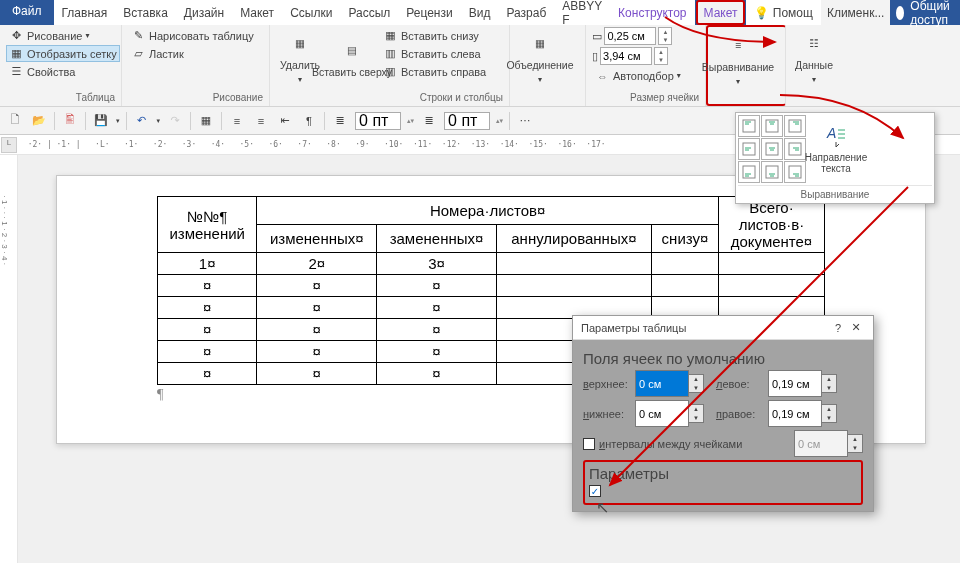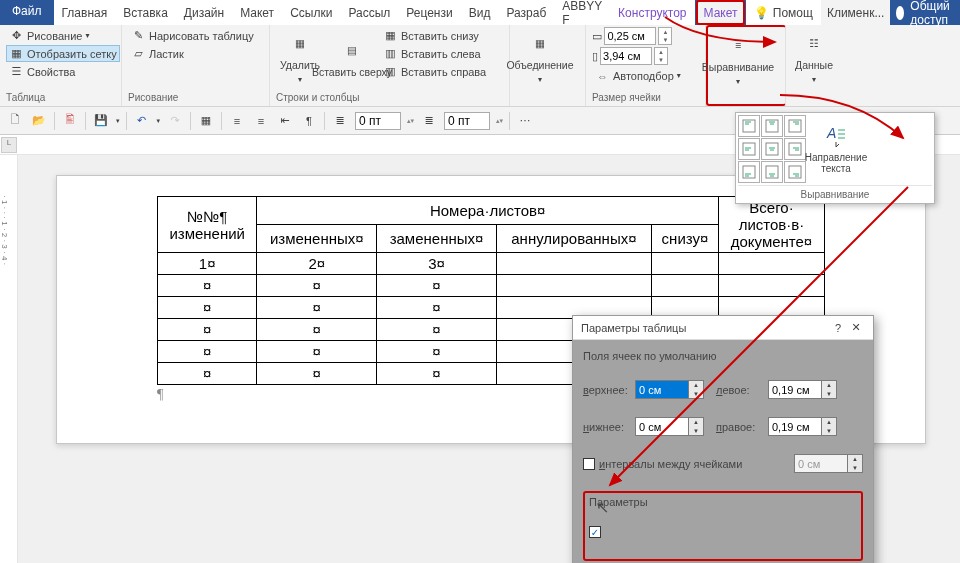--- a/index.html
+++ b/index.html
@@ -7,21 +7,21 @@
   .titlebar { background: #2b579a; color: #fff; height: 25px; display: flex; align-items: stretch; font-size: 12px; }
   .titlebar .file { background: #2b579a; padding: 4px 12px; cursor: pointer; }
   .titlebar .tab { padding: 4px 8px; cursor: pointer; display: flex; align-items: center; }
   .titlebar .tab.light { background: #ffffff; color: #444; }
   .titlebar .tab.hl { border: 2px solid #c00; border-radius: 3px; background: #f3f3f3; color: #444; padding: 2px 6px; margin: 0 1px; }
   .titlebar .spacer { flex: 1; background: #f3f3f3; }
   .titlebar .right { display: flex; align-items: center; padding: 0 6px; gap: 6px; }
   .titlebar .right.light { background: #f3f3f3; color: #444; }
   .ribbon { background: #f3f3f3; border-bottom: 1px solid #d4d4d4; height: 82px; display: flex; }
   .rgroup { border-right: 1px solid #e1e1e1; padding: 2px 6px; display: flex; flex-direction: column; justify-content: space-between; }
-  .rgroup .label { text-align: left; font-size: 10px; color: #666; padding-bottom: 1px; }
+  .rgroup .label { text-align: right; font-size: 10px; color: #666; padding-bottom: 1px; }
   .rgroup .items { display: flex; gap: 4px; flex: 1; }
   .rcol { display: flex; flex-direction: column; gap: 1px; }
   .ritem { display: flex; align-items: center; gap: 3px; padding: 1px 3px; cursor: pointer; white-space: nowrap; }
   .ritem .ic { width: 15px; height: 15px; display: inline-flex; align-items: center; justify-content: center; }
   .ritem.sel { background: #cde6f7; border: 1px solid #92c0e0; padding: 0 2px; }
   .ritem.big { flex-direction: column; align-items: center; justify-content: center; width: 48px; height: 60px; text-align: center; }
   .ritem.big .ic { width: 28px; height: 28px; }
   .ritem.big span { font-size: 10.5px; line-height: 11px; }
   .spinbox { display: flex; align-items: center; gap: 2px; }
   .spinbox input { width: 52px; height: 18px; font-size: 11px; padding: 8px 2px; border: 1px solid #ababab; background: #fff; }
@@ -47,39 +47,39 @@
   .align-side { display: flex; flex-direction: column; align-items: center; justify-content: center; width: 58px; cursor: pointer; padding: 2px; }
   .align-side .lbl { font-size: 10px; text-align: center; line-height: 11px; margin-top: 2px; }
   .align-side.hl { border: 2px solid #c00; border-radius: 3px; }
   .align-callout .footer { text-align: center; font-size: 10px; color: #666; padding: 3px 0 1px; border-top: 1px solid #e5e5e5; margin-top: 2px; }
   .hlbox { border: 2px solid #c00; border-radius: 3px; }
   .dialog { position: absolute; left: 572px; top: 315px; width: 302px; background: #a3a3a3; border: 1px solid #9b9b9b; box-shadow: 3px 3px 10px rgba(0,0,0,.35); font-size: 11px; }
   .dlg-title { background: #fff; padding: 5px 8px; display: flex; align-items: center; border-bottom: 1px solid #dcdcdc; }
   .dlg-title .t { flex: 1; }
   .dlg-title .x { width: 18px; text-align: center; cursor: pointer; }
   .dlg-body { padding: 6px 10px 4px; }
-  .dlg-sec { font-size: 11px; margin: 4px 0 3px; }
-  .dlg-row { display: flex; align-items: center; gap: 4px; margin: 18px 0; }
+  .dlg-sec { font-size: 15px; margin: 4px 0 3px; }
+  .dlg-row { display: flex; align-items: center; gap: 4px; margin: 3px 0; }
   .dlg-row label { min-width: 48px; }
   .dlg-row .underline { text-decoration: underline; }
   .numbox { display: flex; align-items: center; }
-  .numbox input { width: 54px; height: 19px; border: 1px solid #7a7a7a; padding: 0 3px; font-size: 11px; }
+  .numbox input { width: 54px; height: 27px; border: 1px solid #7a7a7a; padding: 0 3px; font-size: 11px; }
   .numbox input.sel { background: #0078d7; color: #fff; }
   .numbox .spn { width: 15px; height: 19px; border: 1px solid #7a7a7a; border-left: none; background: #e9e9e9; display: flex; flex-direction: column; }
   .numbox .spn div { flex: 1; font-size: 6px; text-align: center; line-height: 8px; cursor: pointer; }
   .chk { width: 12px; height: 12px; border: 1px solid #333; display: inline-flex; align-items: center; justify-content: center; font-size: 10px; background: #fff; }
   .chk.on { color: #0066cc; background: #fff; }
   .dlg-hl { border: 2px solid #c00; border-radius: 3px; padding: 3px 4px; margin: 2px 0; }
   .dlg-btns { display: flex; justify-content: flex-end; gap: 6px; padding: 6px 10px 8px; background: #f0f0f0; }
   .dlg-btns button { min-width: 66px; height: 21px; border: 1px solid #adadad; background: #e1e1e1; cursor: pointer; font-size: 11px; }
   .dlg-btns button.primary { border: 1px solid #0067b8; background: #e5f1fb; }
   .cursor { position: absolute; left: 596px; top: 498px; font-size: 16px; pointer-events: none; }
   svg.arrow { position: absolute; pointer-events: none; }
   .person-ic { width:14px; height:14px; border-radius:50%; background:#fff; display:inline-block; position:relative; }
-  .qat input.pt { width: 46px; height: 18px; border: 1px solid #ababab; font-size: 12px; padding: 0 3px; }
+  .qat input.pt { width: 46px; height: 18px; border: 1px solid #ababab; font-size: 16px; padding: 0 3px; }
   .rultext { white-space: pre; font-family: monospace; font-size:8px; }
 </style>
 </head>
 <body>
 
 <div class="titlebar">
   <div class="file">Файл</div>
   <div class="tab light">Главная</div>
   <div class="tab light">Вставка</div>
   <div class="tab light">Дизайн</div>
@@ -252,20 +252,21 @@
     <span style="font-size:7px;color:#888">▴▾</span>
   <span class="qic">≣</span>
   <input class="pt" value="0 пт" style="">
     <span style="font-size:7px;color:#888">▴▾</span>
   <span class="sep"></span>
   <span class="qic">⋯</span>
 </div>
 
 <div class="ruler">
   <div class="corner">L</div>
+  <span class="rultext">  ·2· | ·1· |   ·L·   ·1·   ·2·   ·3·   ·4·   ·5·   ·6·   ·7·   ·8·   ·9·   ·10·  ·11·  ·12·  ·13·  ·14·  ·15·  ·16·  ·17·</span>
 </div>
 
 <div class="page-area">
   <div class="vruler">
     <div style="writing-mode:vertical-rl;text-align:center;margin-top:40px">· 1 · · · 1 · 2 · 3 · 4 ·</div>
   </div>
   <div class="page">
     <table class="doc">
       <tbody>
           <tr>

